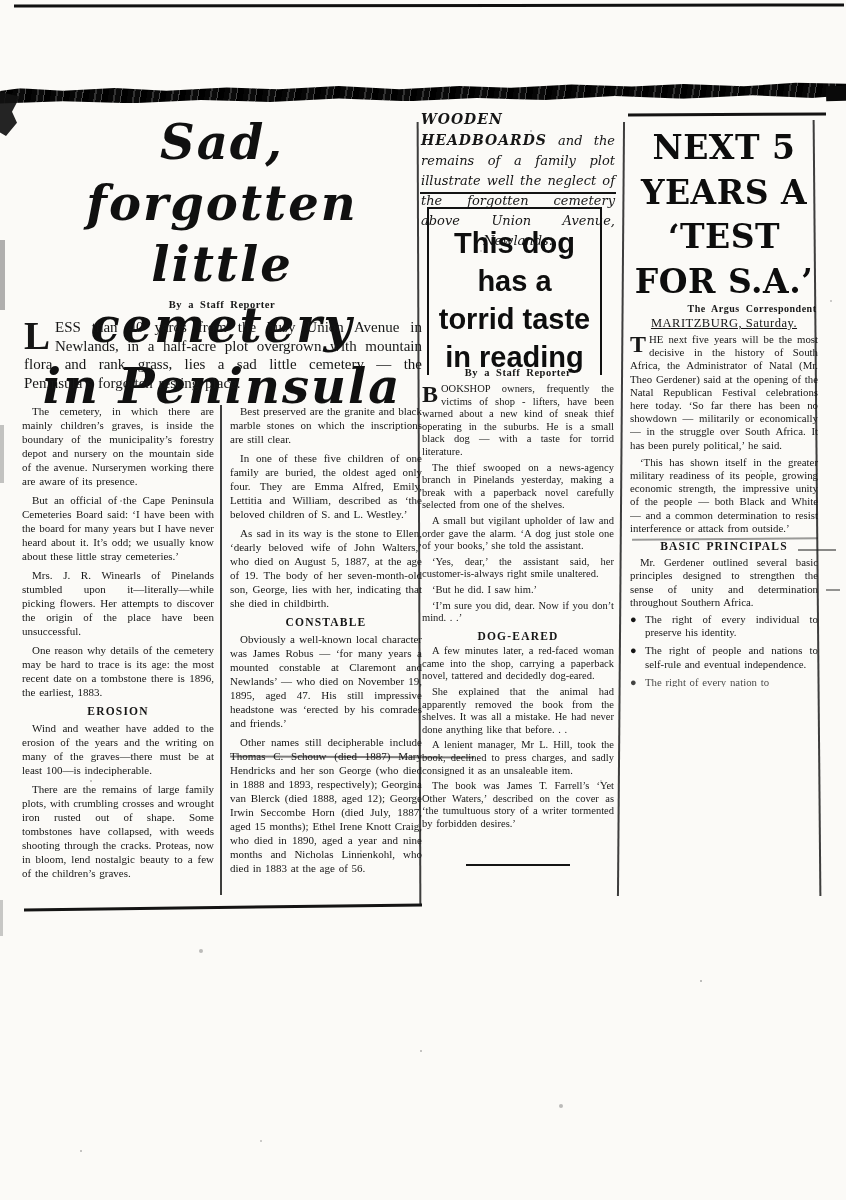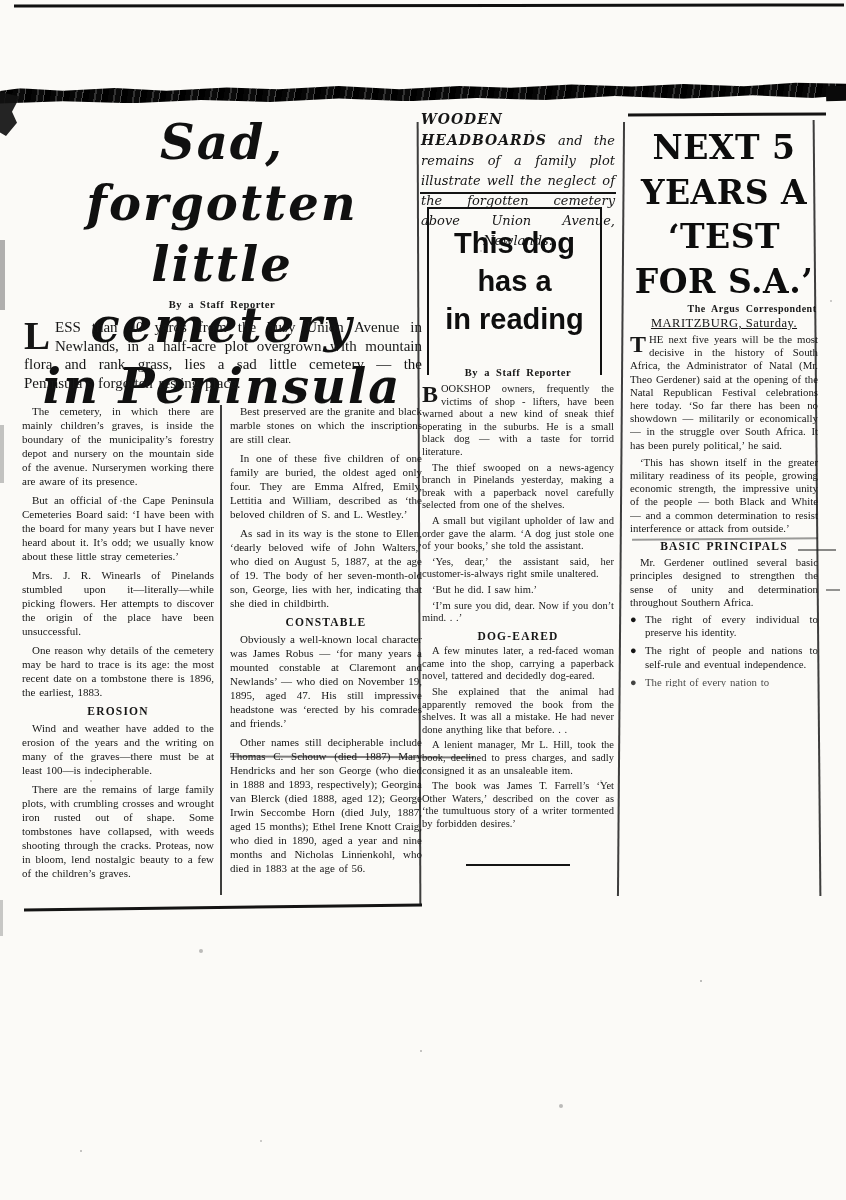--- a/index.html
+++ b/index.html
@@ -136,20 +136,21 @@
   </div>
 </div>
 
 <div class="abs caption">
   <span class="caption-lead">WOODEN HEADBOARDS</span>
   <span>and the remains of a family plot illustrate well the neglect of the forgotten cemetery above Union Avenue, Newlands.</span>
 </div>
 <div class="abs dog-box">
   <div>This dog</div>
   <div>has a</div>
+  <div>torrid taste</div>
   <div>in reading</div>
 </div>
 <div class="abs byline by-dog">By a Staff Reporter</div>
 <div class="abs dog-body bodytext">
   <p class="nofirst"><span class="dc dc-body">B</span><span>OOKSHOP owners, frequently the victims of shop - lifters, have been warned about a new kind of sneak thief operating in the suburbs. He is a small black dog — with a taste for torrid literature.</span></p>
   <p>The thief swooped on a news-agency branch in Pinelands yesterday, making a break with a paperback novel carefully selected from one of the shelves.</p>
   <p>A small but vigilant upholder of law and order gave the alarm. ‘A dog just stole one of your books,’ she told the assistant.</p>
   <p>‘Yes, dear,’ the assistant said, her customer-is-always right smile unaltered.</p>
   <p>‘But he did. I saw him.’</p>
   <p>‘I’m sure you did, dear. Now if you don’t mind. . .’</p>

